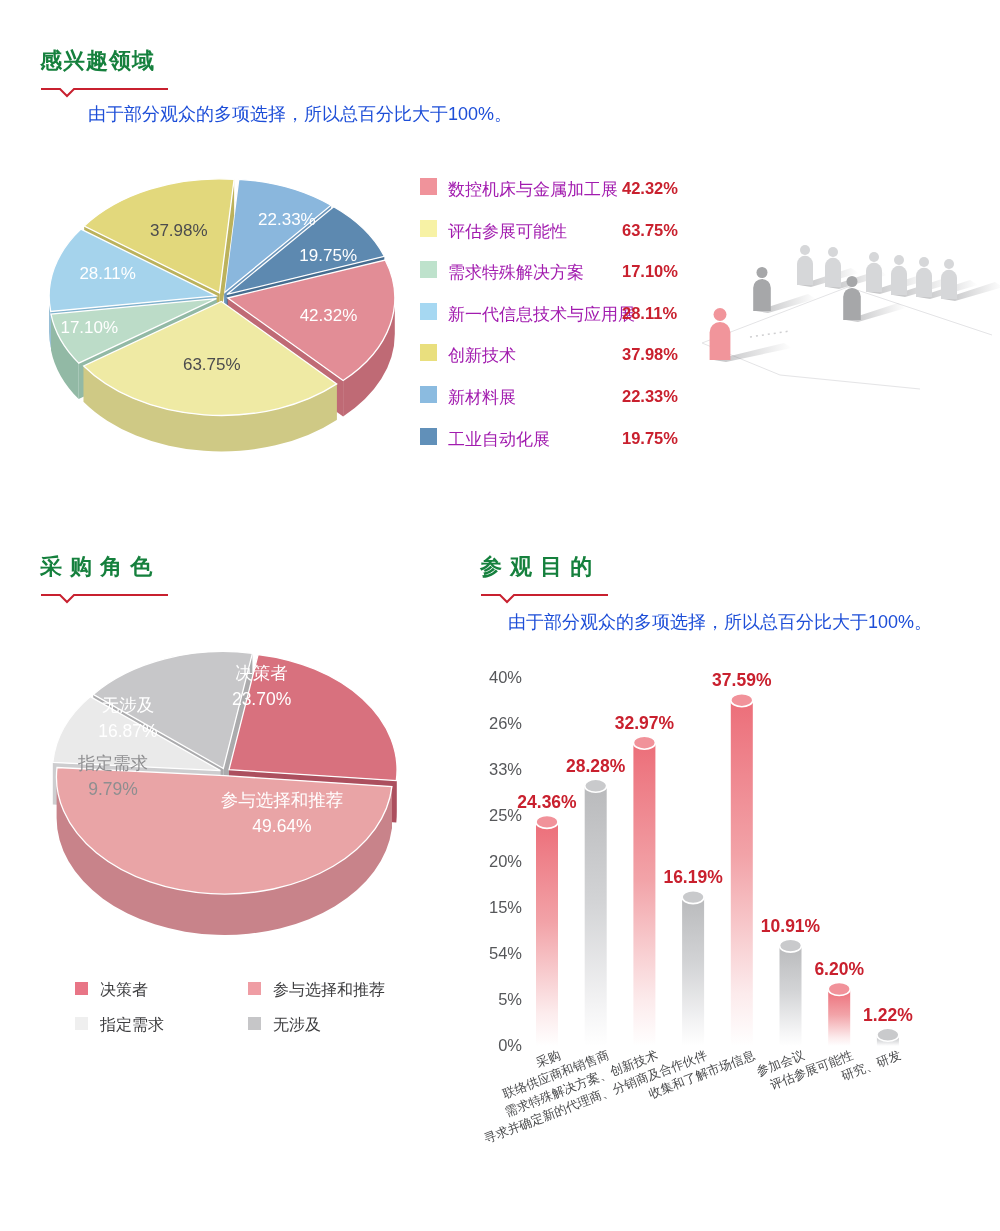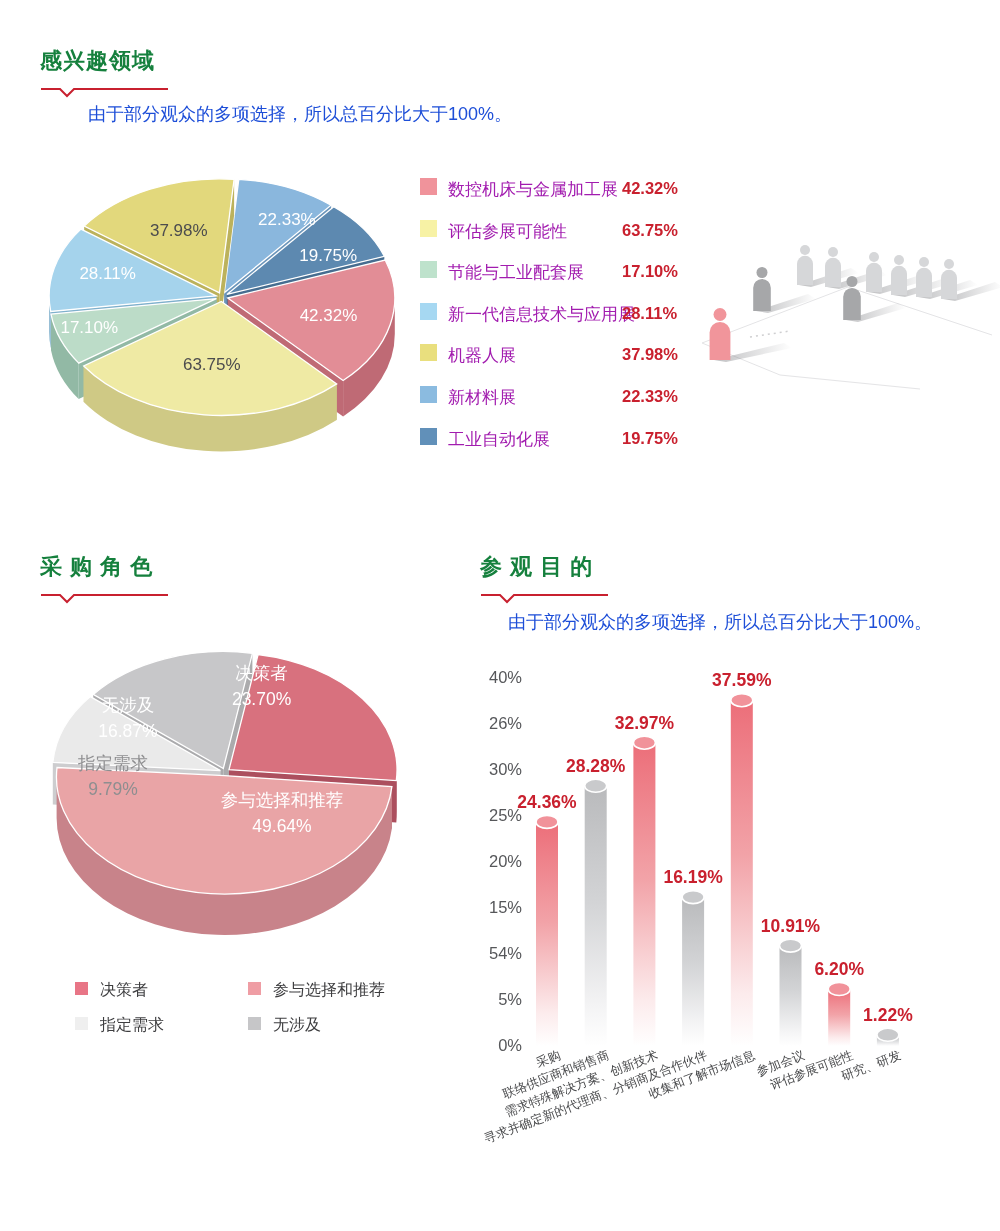--- a/index.html
+++ b/index.html
@@ -97,31 +97,31 @@
       <span class="legend1-label">数控机床与金属加工展</span>
       <span class="legend1-value">42.32%</span>
     </div>
     <div class="legend1-row" style="top: 41.6px;">
       <span class="legend1-swatch" style="background: rgb(247, 242, 165);"></span>
       <span class="legend1-label">评估参展可能性</span>
       <span class="legend1-value">63.75%</span>
     </div>
     <div class="legend1-row" style="top: 83.2px;">
       <span class="legend1-swatch" style="background: rgb(190, 226, 204);"></span>
-      <span class="legend1-label">节能与工业配套展</span>
+      <span class="legend1-label">需求特殊解决方案</span>
       <span class="legend1-value">17.10%</span>
     </div>
     <div class="legend1-row" style="top: 124.8px;">
       <span class="legend1-swatch" style="background: rgb(166, 216, 242);"></span>
       <span class="legend1-label">新一代信息技术与应用展</span>
       <span class="legend1-value">28.11%</span>
     </div>
     <div class="legend1-row" style="top: 166.4px;">
       <span class="legend1-swatch" style="background: rgb(233, 223, 126);"></span>
-      <span class="legend1-label">机器人展</span>
+      <span class="legend1-label">创新技术</span>
       <span class="legend1-value">37.98%</span>
     </div>
     <div class="legend1-row" style="top: 208px; padding-left: 12px;">
       <span class="legend1-swatch" style="background: rgb(139, 187, 224);"></span>
       <span class="legend1-label">新材料展</span>
       <span class="legend1-value">22.33%</span>
     </div>
     <div class="legend1-row" style="top: 249.6px;">
       <span class="legend1-swatch" style="background: rgb(97, 144, 185);"></span>
       <span class="legend1-label">工业自动化展</span>
@@ -237,21 +237,21 @@
     <ellipse cx="417.9" cy="379.8" rx="11" ry="6.5" fill="#c9cacc" stroke="#ffffff" stroke-width="1.6"></ellipse>
     <text x="417.9" y="365.8" text-anchor="middle" fill="#c9202e" font-size="17.5" font-weight="600">1.22%</text>
   </svg>
 <div id="bar-axis">
     <div class="ytick" style="top: 1034px;">0%</div>
     <div class="ytick" style="top: 988px;">5%</div>
     <div class="ytick" style="top: 942px;">54%</div>
     <div class="ytick" style="top: 896px;">15%</div>
     <div class="ytick" style="top: 850px;">20%</div>
     <div class="ytick" style="top: 804px;">25%</div>
-    <div class="ytick" style="top: 758px;">30%</div>
+    <div class="ytick" style="top: 758px;">33%</div>
     <div class="ytick" style="top: 712px;">26%</div>
     <div class="ytick" style="top: 666px;">40%</div>
     <div class="xlabel" style="right: 443px; top: 1047px;">采购</div>
     <div class="xlabel" style="right: 394.3px; top: 1047px;">联络供应商和销售商</div>
     <div class="xlabel" style="right: 345.6px; top: 1047px;">需求特殊解决方案、创新技术</div>
     <div class="xlabel" style="right: 296.9px; top: 1047px;">寻求并确定新的代理商、分销商及合作伙伴</div>
     <div class="xlabel" style="right: 248.2px; top: 1047px;">收集和了解市场信息</div>
     <div class="xlabel" style="right: 199.5px; top: 1047px;">参加会议</div>
     <div class="xlabel" style="right: 150.8px; top: 1047px;">评估参展可能性</div>
     <div class="xlabel" style="right: 102.1px; top: 1047px;">研究、研发</div>

